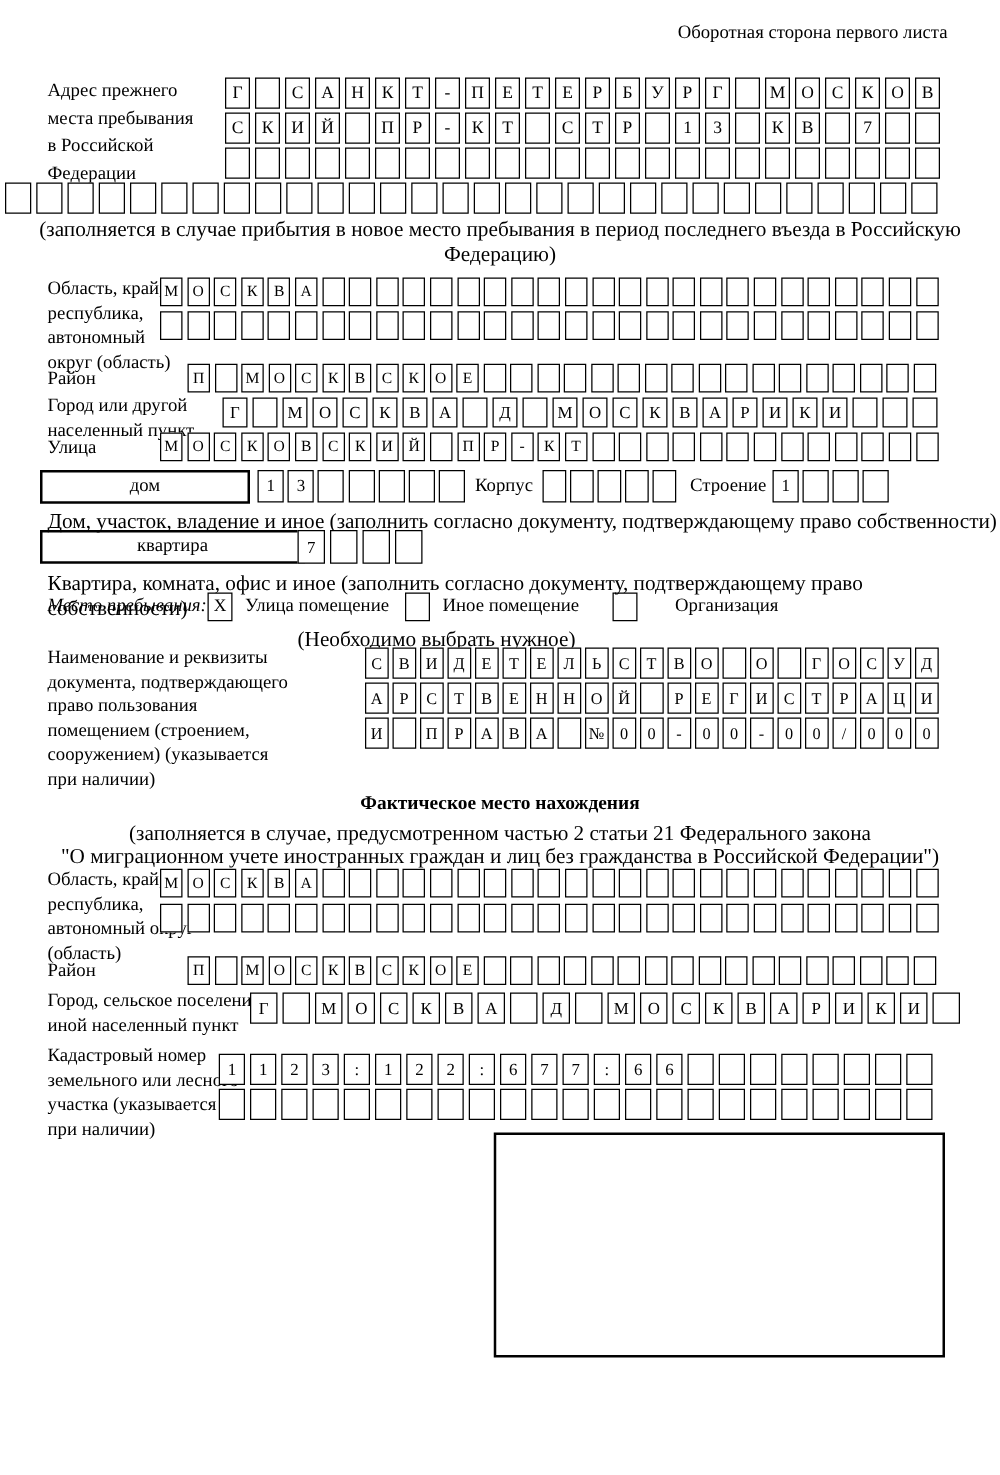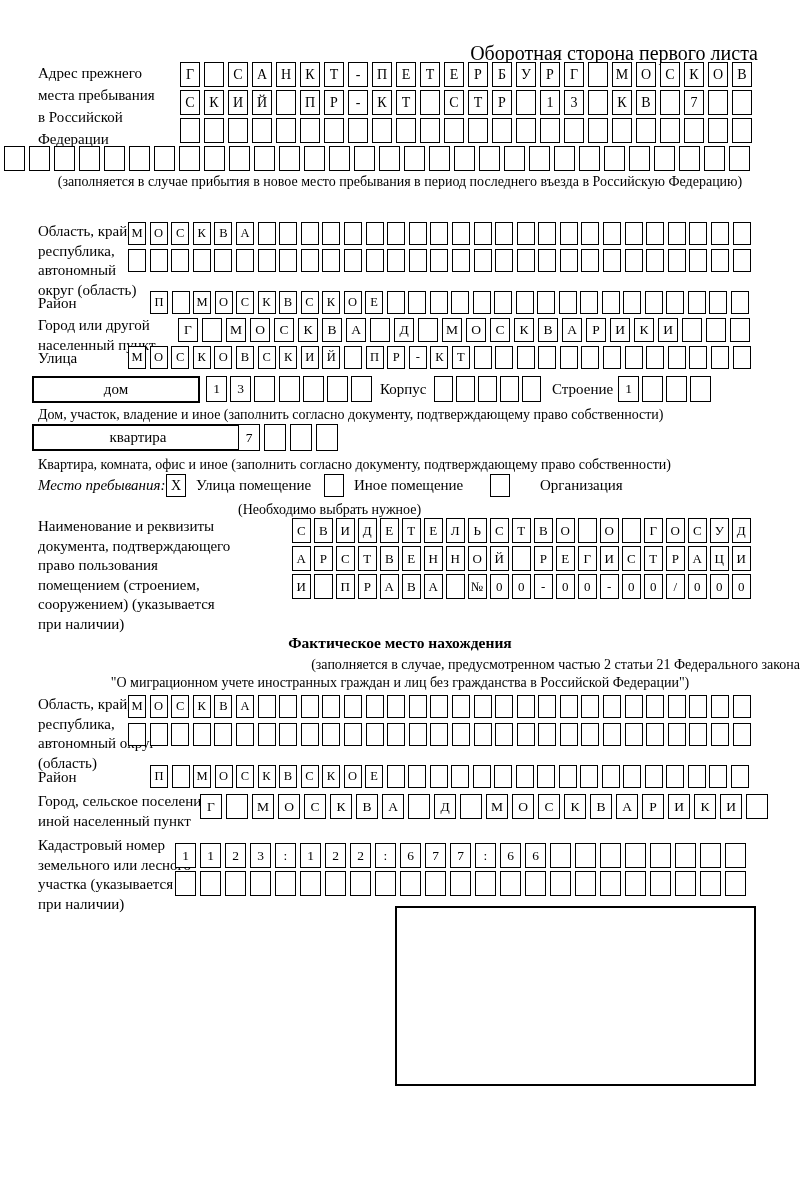--- a/index.html
+++ b/index.html
@@ -3,21 +3,21 @@
 <meta charset="utf-8">
 <style>
   html,body{margin:0;padding:0;background:#fff;}
   .page{
     position:relative;width:800px;height:1180px;background:#fff;overflow:hidden;
     font-family:"Liberation Serif","DejaVu Serif",serif;color:#000;
   }
   .abs{position:absolute;}
   .lbl{position:absolute;font-size:15px;line-height:19.5px;white-space:pre-line;}
   .lbl-s1{line-height:22px;}
-  .fnote{position:absolute;font-size:14px;}
+  .fnote{position:absolute;font-size:17px;}
   .center{left:0;width:800px;text-align:center;}
   .sect-title{position:absolute;left:0;width:800px;text-align:center;font-weight:bold;font-size:15.5px;}
   .boxrow{position:absolute;display:flex;}
   .cb{
     box-sizing:border-box;border:1.6px solid #000;background:#fff;
     display:flex;align-items:center;justify-content:center;
     font-family:"Liberation Serif",serif;flex:0 0 auto;
   }
   .r-s1{gap:4px;}   .r-s1 .cb{width:20px;height:25px;font-size:14px;}
   .r-s1f{gap:4px;}  .r-s1f .cb{width:21px;height:25px;font-size:14px;}
@@ -41,21 +41,21 @@
   }
   .inline-lbl{position:absolute;font-size:15px;}
   .bigbox{position:absolute;border:2px solid #000;background:#fff;}
   .caption{position:absolute;font-size:13.8px;line-height:18.5px;white-space:pre-line;text-align:center;}
 </style>
 </head>
 <body>
 
 <div class="page">
 
-  <div class="abs" style="top:18px;right:42px;font-size:20px;margin-top:24px;">Оборотная сторона первого листа</div>
+  <div class="abs" style="top:18px;right:42px;font-size:15px;">Оборотная сторона первого листа</div>
 
   <div class="lbl lbl-s1" style="left:38px;top:62px;width:145px;">Адрес прежнего
 места пребывания
 в Российской
 Федерации</div>
   <div class="boxrow r-s1" style="left:180px;top:62px;">
       <span class="cb">Г</span>
       <span class="cb"></span>
       <span class="cb">С</span>
       <span class="cb">А</span>
@@ -443,21 +443,21 @@
       <span class="cb">-</span>
       <span class="cb">0</span>
       <span class="cb">0</span>
       <span class="cb">/</span>
       <span class="cb">0</span>
       <span class="cb">0</span>
       <span class="cb">0</span>
     </div>
 
   <div class="sect-title" style="top:634px;">Фактическое место нахождения</div>
-  <div class="fnote center" style="top:657px;text-align:right;">(заполняется в случае, предусмотренном частью 2 статьи 21 Федерального закона</div>
+  <div class="fnote center" style="top:657px;">(заполняется в случае, предусмотренном частью 2 статьи 21 Федерального закона</div>
   <div class="fnote center" style="top:675px;">"О миграционном учете иностранных граждан и лиц без гражданства в Российской Федерации")</div>
 
   <div class="lbl" style="left:38px;top:695px;width:135px;">Область, край,
 республика,
 автономный округ
 (область)</div>
   <div class="boxrow r-29" style="left:128px;top:695px;">
       <span class="cb">М</span>
       <span class="cb">О</span>
       <span class="cb">С</span>

